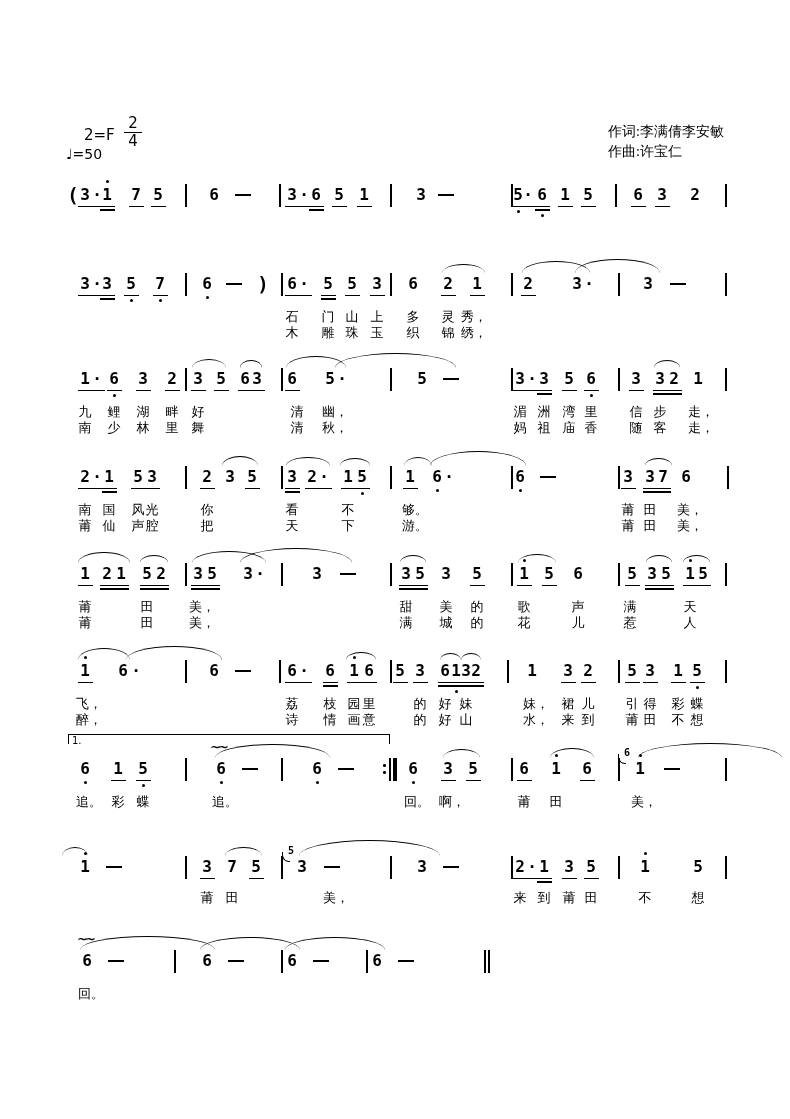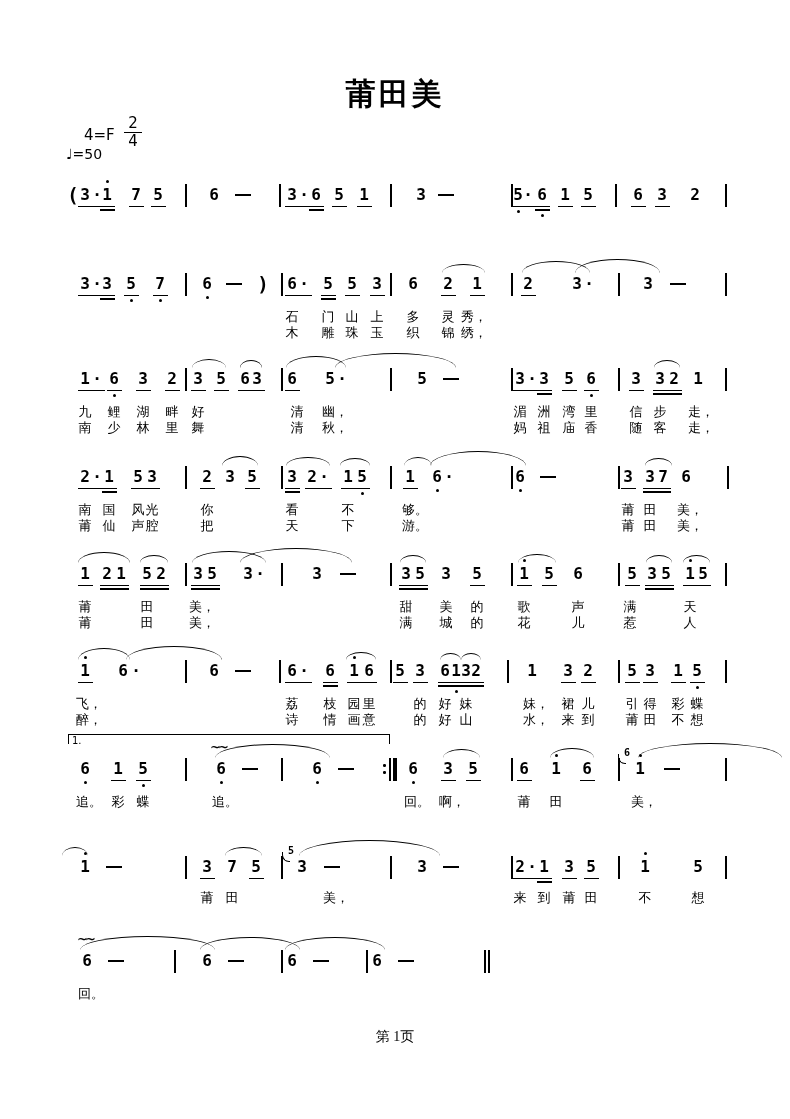--- a/index.html
+++ b/index.html
@@ -29,28 +29,31 @@
   .volta{position:absolute;border-top:1.2px solid #000;border-left:1.2px solid #000;border-right:1.2px solid #000;height:9px;}
   .volta span{position:absolute;left:3px;top:0;font-size:10px;font-family:"DejaVu Sans",sans-serif;}
   .lyric{position:absolute;transform:translateX(-50%);font-size:13px;line-height:14px;white-space:nowrap;}
   .hook{position:absolute;width:7px;height:9px;border-left:1.4px solid #000;border-bottom:1.4px solid #000;
         border-bottom-left-radius:7px;}
 </style>
 </head>
 <body>
 
 <div id="sheet">
-  <div class="abs" id="title">莆田美</div>
-  <div class="abs" id="keysig">4=F</div>
+  <div class="abs" id="keysig">2=F</div>
   <div class="abs" id="timesig">
     <div>2</div>
     <div class="fracline"></div>
     <div>4</div>
   </div>
   <div class="abs" id="tempo"><span>♩</span><span>=50</span></div>
+  <div class="abs" id="credits">
+    <div>作词:李满倩李安敏</div>
+    <div>作曲:许宝仁</div>
+  </div>
 
   <div id="score">
       <div class="note paren" style="left: 73px; top: 187px;">(</div>
       <div class="note" style="left: 85px; top: 187px;">3</div>
       <div class="uline" style="left: 77.5px; top: 206px; width: 15px;"></div>
       <div class="note" style="left: 97px; top: 187px;">·</div>
       <div class="uline" style="left: 89.5px; top: 206px; width: 15px;"></div>
       <div class="note" style="left: 107px; top: 187px;">1</div>
       <div class="uline" style="left: 99.5px; top: 206px; width: 15px;"></div>
       <div class="uline" style="left: 99.5px; top: 209.2px; width: 15px;"></div>
@@ -616,14 +619,13 @@
       <div class="bar" style="left: 366px; top: 950px; height: 23px;"></div>
       <div class="bar" style="left: 484px; top: 950px; height: 23px;"></div>
       <div class="bar" style="left: 488px; top: 950px; height: 23px;"></div>
       <div class="arc" style="left: 80px; top: 936px; width: 135px; height: 13px;"></div>
       <div class="arc" style="left: 200px; top: 937px; width: 100px; height: 12px;"></div>
       <div class="arc" style="left: 285px; top: 937px; width: 100px; height: 12px;"></div>
       <div class="trill" style="left: 85px; top: 934px;">~~</div>
       <div class="lyric" style="left: 91px; top: 987px;">回。</div>
     </div>
 
-  <div class="abs" id="footer">第 1页</div>
 </div>
 
 </body></html>

